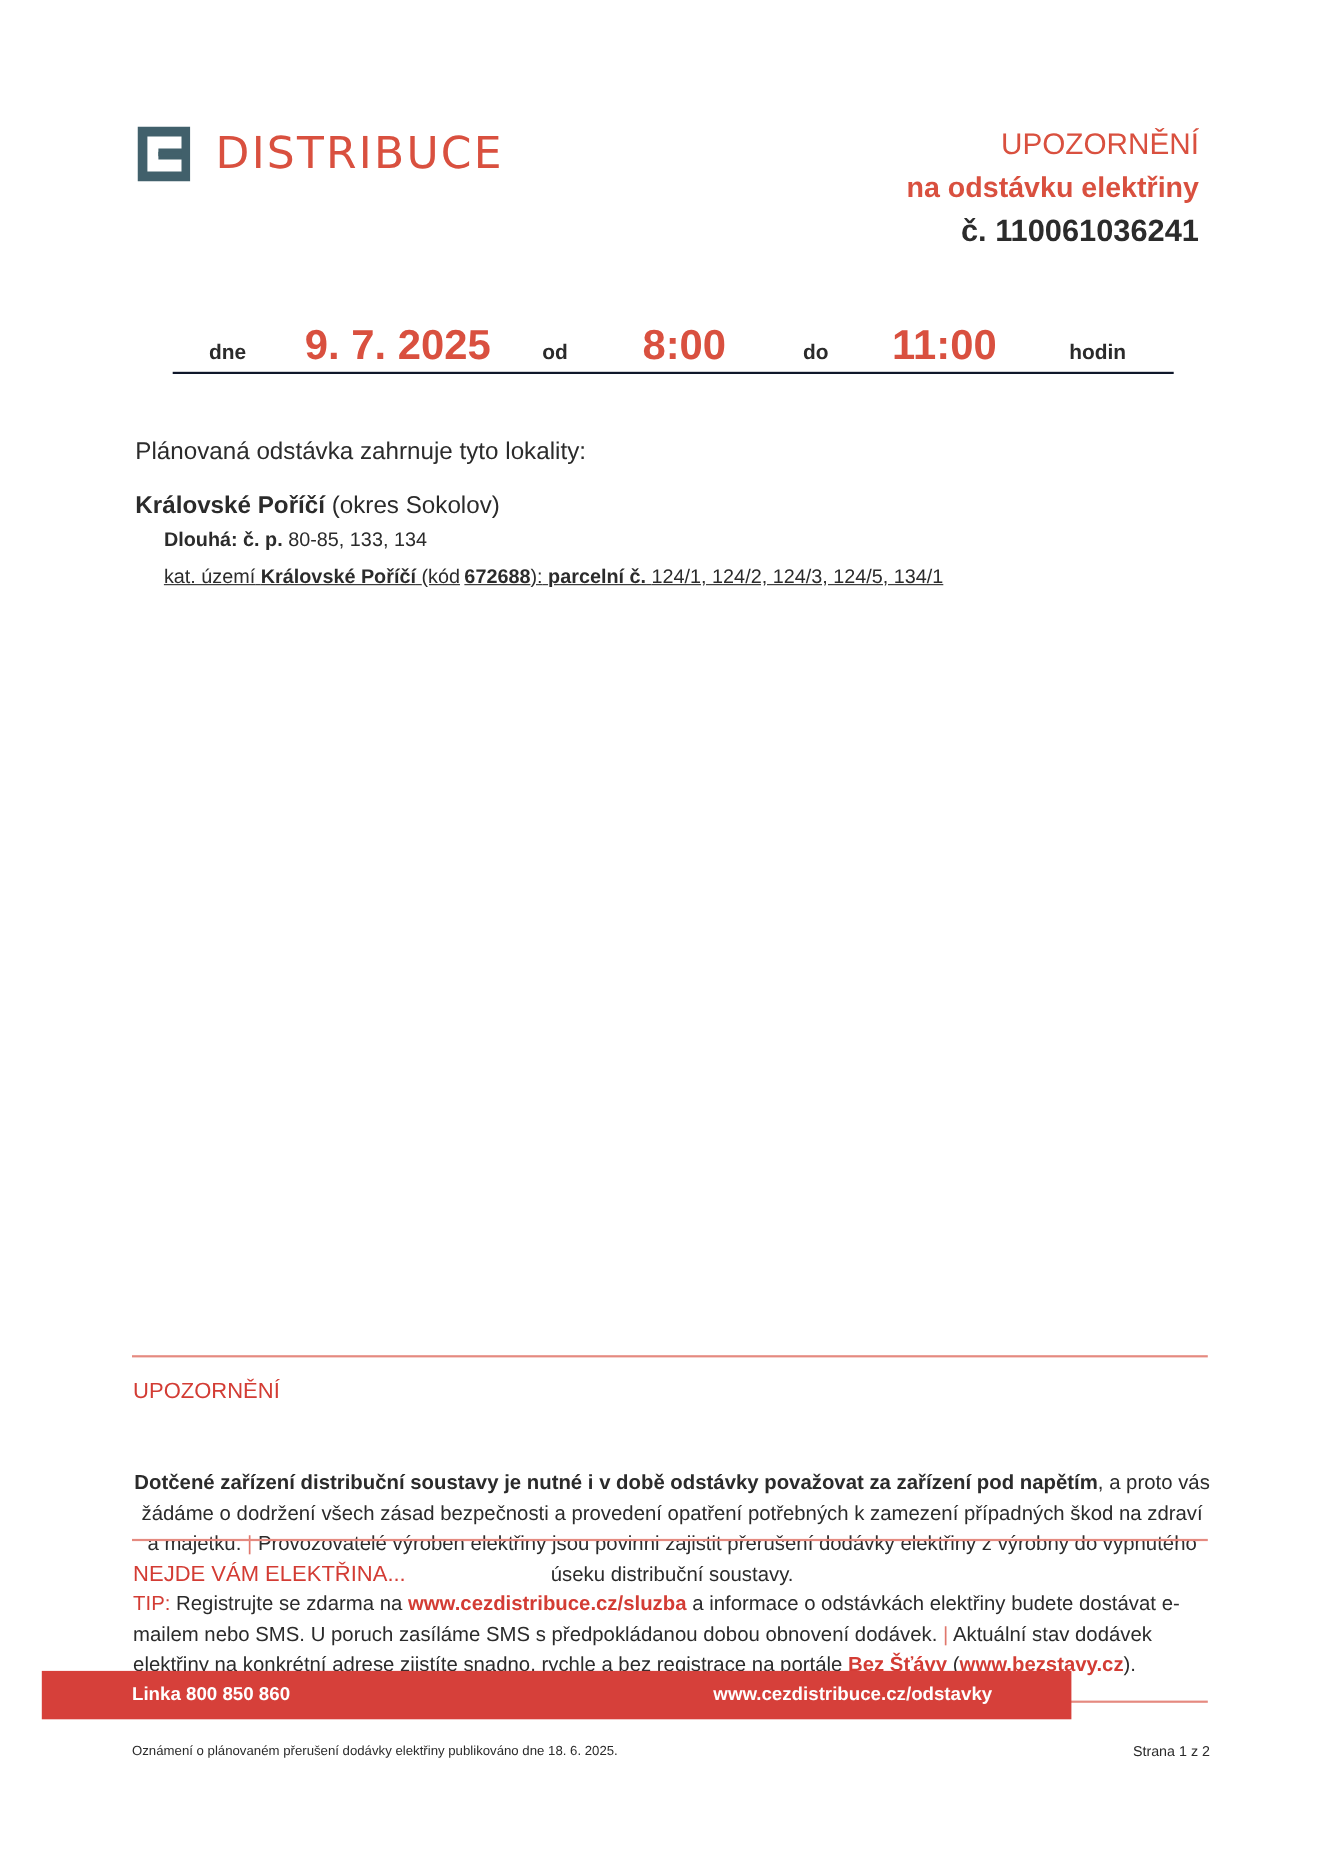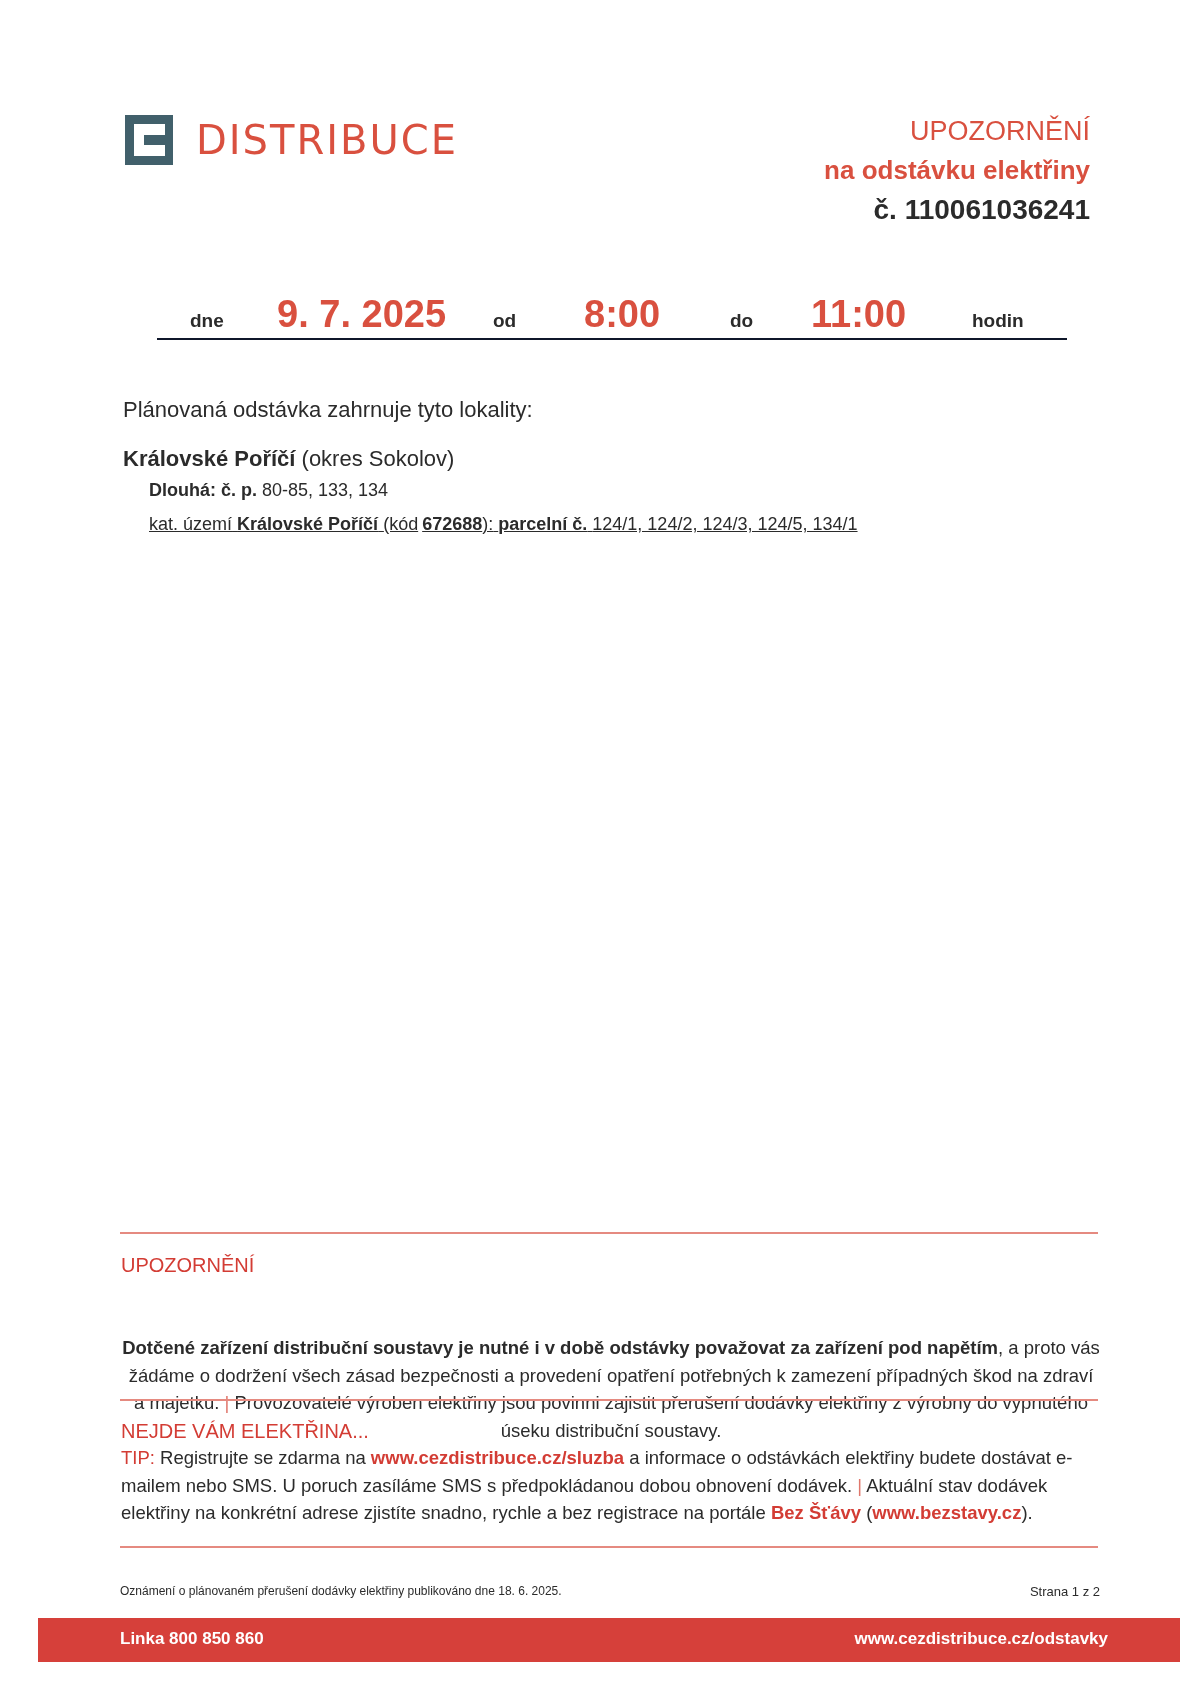--- a/index.html
+++ b/index.html
@@ -42,21 +42,21 @@
     .para {
       left: 121px; width: 980px; font-size: 18.5px; line-height: 27.5px; color: #2b2b2b;
     }
     .red { color: #d33c34; }
     .redb { color: #d33c34; font-weight: bold; text-align: center; }
     .sep { color: #e0776c; }
     
     .pub-note { left: 120px; top: 1584px; font-size: 12px; color: #2b2b2b; }
     .page-no { right: 100px; top: 1584px; font-size: 13px; color: #2b2b2b; }
     .bar {
-      left: 38px; top: 1618px; width: 1142px; height: 44px; background: #d6403a;
+      left: 38px; top: 1519px; width: 936px; height: 44px; background: #d6403a;
     }
     .bar span { position: absolute; top: 11px; color: #ffffff; font-weight: bold; font-size: 17px; }
   </style>
 </head>
 <body>
 
 <div class="abs logo-icon">
   <svg width="48" height="50" viewBox="0 0 48 50">
     <rect x="0" y="0" width="48" height="50" fill="#41606b"></rect>
     <path d="M9 9 H40 V20 H19 V30 H40 V41 H9 Z" fill="#ffffff"></path>

